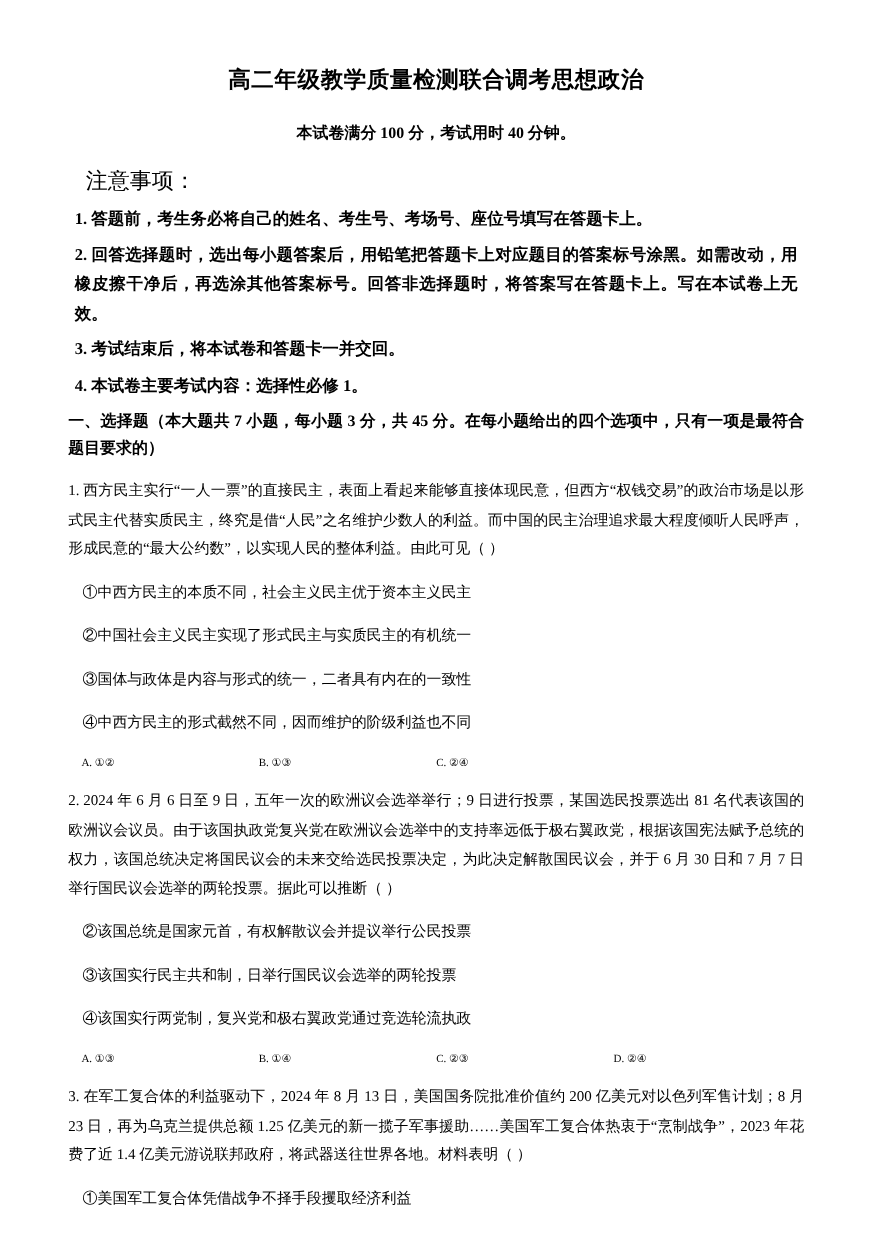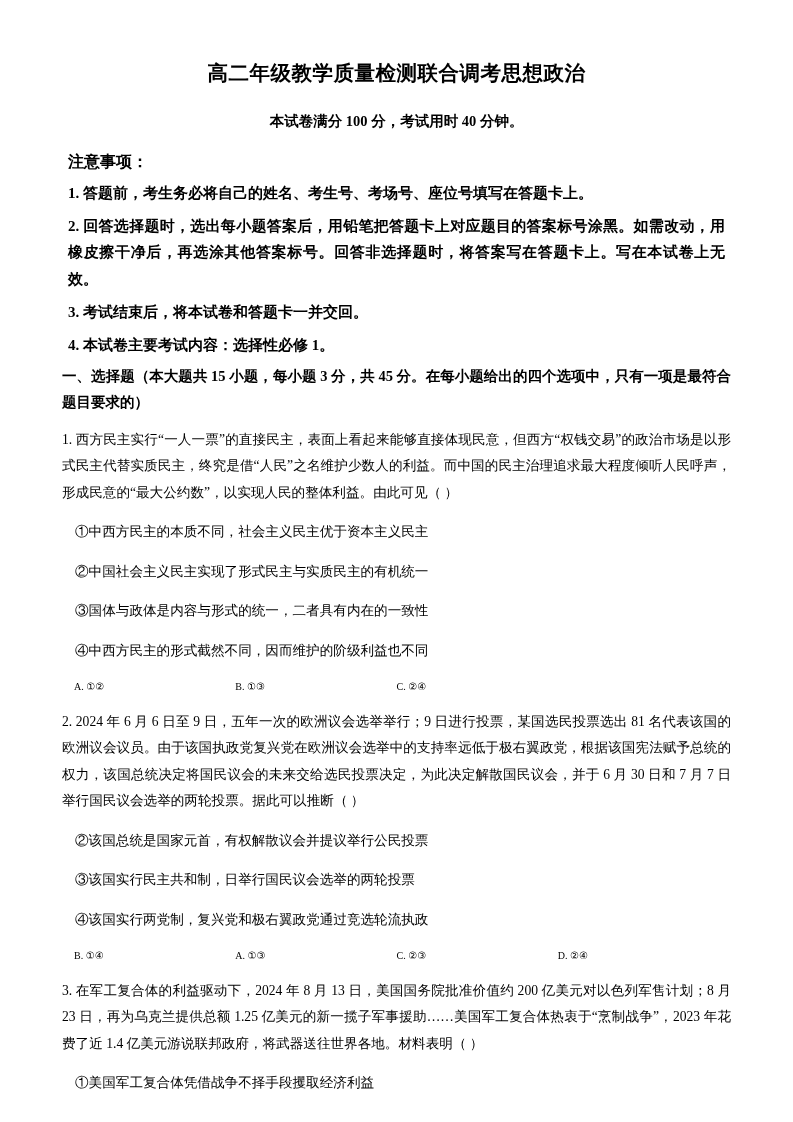--- a/index.html
+++ b/index.html
@@ -29,23 +29,23 @@
     line-height: 1.5;
   }
   .doc-subtitle {
     text-align: center;
     font-size: 14.5px;
     font-weight: bold;
     margin: 22px 0 0 0;
     line-height: 1.5;
   }
   .notice-heading {
-    font-size: 16px;
-    font-weight: bold;
-    margin: 16px 0 0 6px;
+    font-size: 20px;
+    font-weight: normal;
+    margin: 16px 0 0 16px;
     line-height: 1.6;
   }
   .notice-line {
     font-size: 15px;
     font-weight: bold;
     line-height: 1.78;
     margin: 6px;
     text-align: justify;
     text-justify: inter-ideograph;
   }
@@ -92,40 +92,40 @@
 
   <p class="doc-subtitle">本试卷满分 100 分，考试用时 40 分钟。</p>
 
   <p class="notice-heading">注意事项：</p>
 
   <p class="notice-line">1. 答题前，考生务必将自己的姓名、考生号、考场号、座位号填写在答题卡上。</p>
   <p class="notice-line"> 2. 回答选择题时，选出每小题答案后，用铅笔把答题卡上对应题目的答案标号涂黑。如需改动，用橡皮擦干净后，再选涂其他答案标号。回答非选择题时，将答案写在答题卡上。写在本试卷上无效。</p>
   <p class="notice-line">3. 考试结束后，将本试卷和答题卡一并交回。</p>
   <p class="notice-line">4. 本试卷主要考试内容：选择性必修 1。</p>
 
-  <p class="section-heading">一、选择题（本大题共 15 小题，每小题 3 分，共 45 分。在每小题给出的四个选项中，只有一项是最符合题目要求的）</p>
+  <p class="section-heading">一、选择题（本大题共 7 小题，每小题 3 分，共 45 分。在每小题给出的四个选项中，只有一项是最符合题目要求的）</p>
 
   <p class="q-stem">1. 西方民主实行“一人一票”的直接民主，表面上看起来能够直接体现民意，但西方“权钱交易”的政治市场是以形式民主代替实质民主，终究是借“人民”之名维护少数人的利益。而中国的民主治理追求最大程度倾听人民呼声，形成民意的“最大公约数”，以实现人民的整体利益。由此可见（      ）</p>
   <p class="q-opt">①中西方民主的本质不同，社会主义民主优于资本主义民主</p>
   <p class="q-opt">②中国社会主义民主实现了形式民主与实质民主的有机统一</p>
   <p class="q-opt">③国体与政体是内容与形式的统一，二者具有内在的一致性</p>
   <p class="q-opt">④中西方民主的形式截然不同，因而维护的阶级利益也不同</p>
   <div class="choices">
     <span class="ch">A. ①②</span>
     <span class="ch">B. ①③</span>
     <span class="ch">C. ②④</span>
   </div>
 
   <p class="q-stem">2. 2024 年 6 月 6 日至 9 日，五年一次的欧洲议会选举举行；9 日进行投票，某国选民投票选出 81 名代表该国的欧洲议会议员。由于该国执政党复兴党在欧洲议会选举中的支持率远低于极右翼政党，根据该国宪法赋予总统的权力，该国总统决定将国民议会的未来交给选民投票决定，为此决定解散国民议会，并于 6 月 30 日和 7 月 7 日举行国民议会选举的两轮投票。据此可以推断（      ）</p>
   <p class="q-opt">②该国总统是国家元首，有权解散议会并提议举行公民投票</p>
   <p class="q-opt">③该国实行民主共和制，日举行国民议会选举的两轮投票</p>
   <p class="q-opt">④该国实行两党制，复兴党和极右翼政党通过竞选轮流执政</p>
   <div class="choices">
+    <span class="ch">A. ①③</span>
     <span class="ch">B. ①④</span>
-    <span class="ch">A. ①③</span>
     <span class="ch">C. ②③</span>
     <span class="ch">D. ②④</span>
   </div>
 
   <p class="q-stem">3. 在军工复合体的利益驱动下，2024 年 8 月 13 日，美国国务院批准价值约 200 亿美元对以色列军售计划；8 月 23 日，再为乌克兰提供总额 1.25 亿美元的新一揽子军事援助……美国军工复合体热衷于“烹制战争”，2023 年花费了近 1.4 亿美元游说联邦政府，将武器送往世界各地。材料表明（      ）</p>
   <p class="q-opt">①美国军工复合体凭借战争不择手段攫取经济利益</p>
 
 </div>
 
 </body></html>

